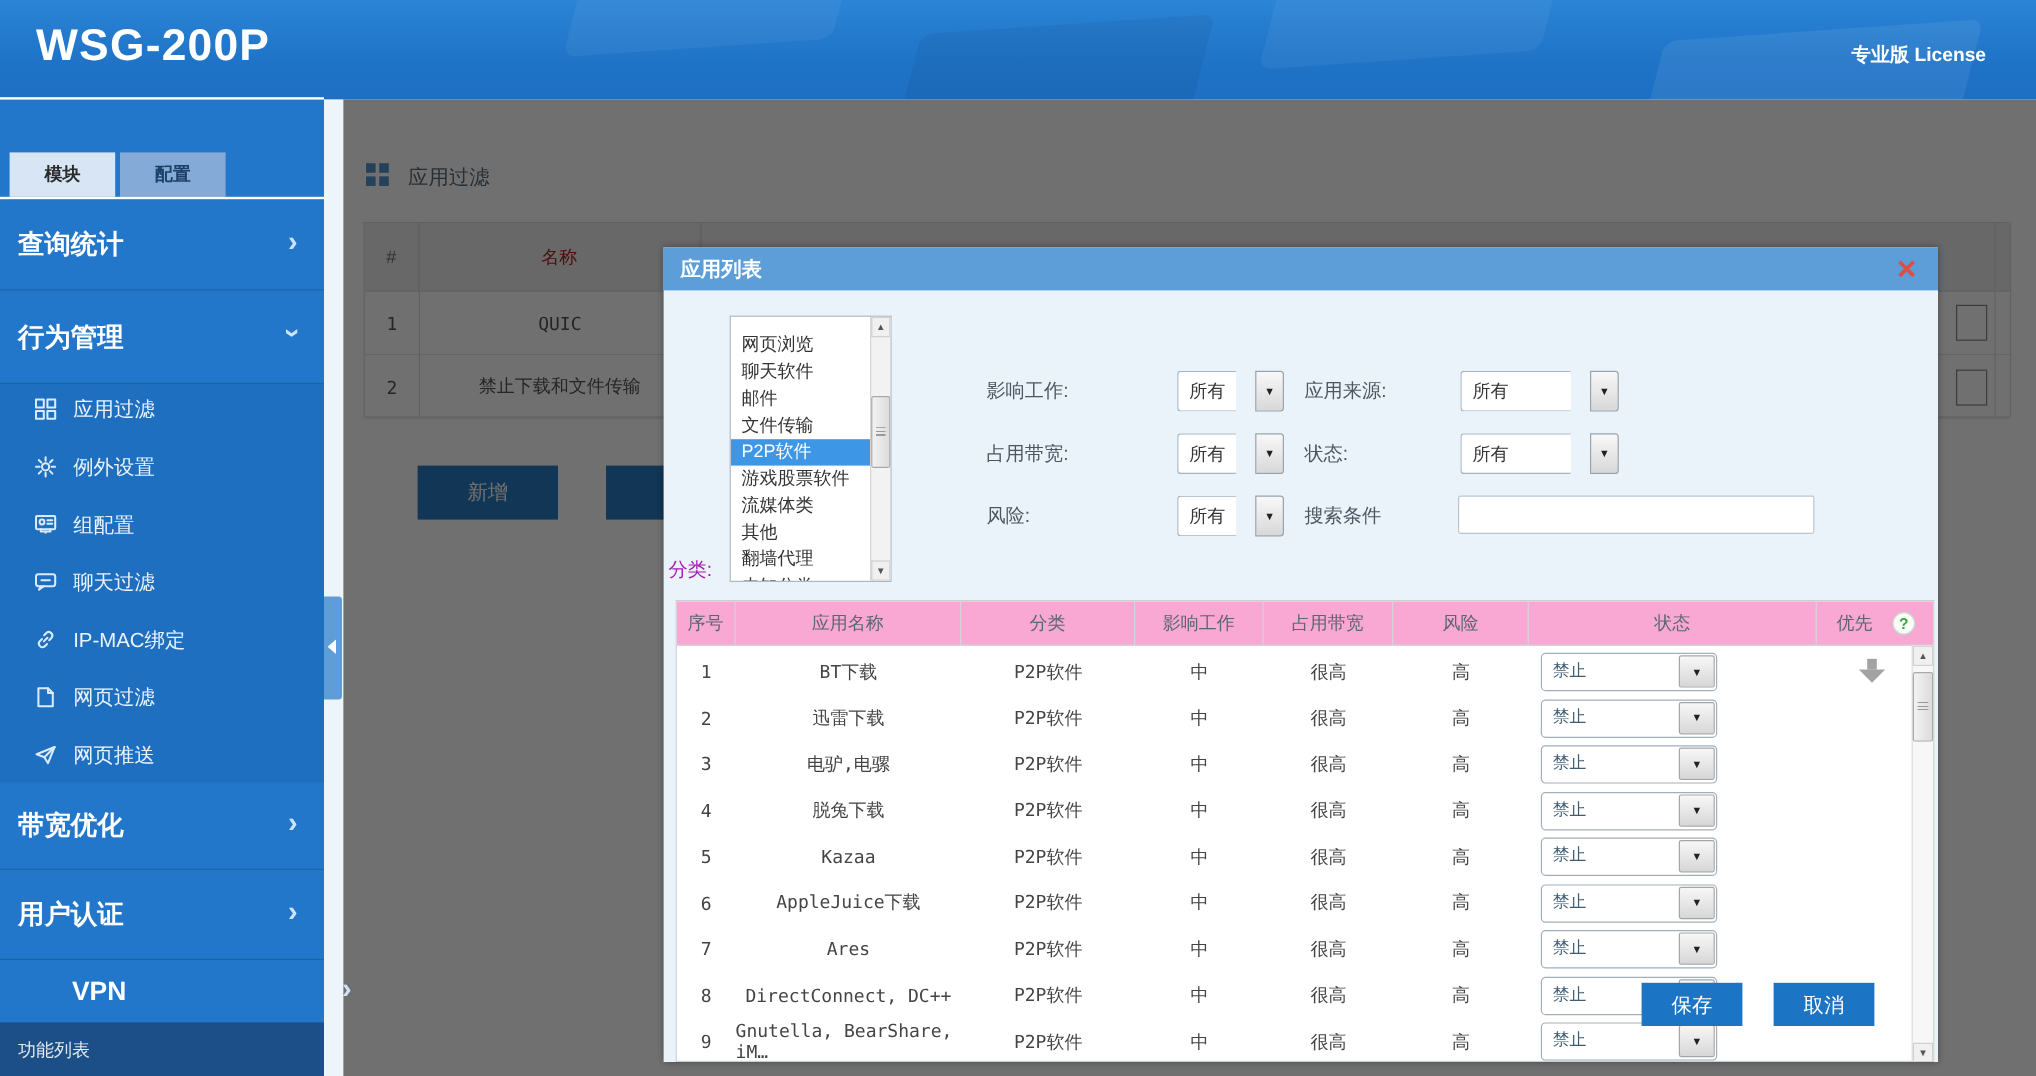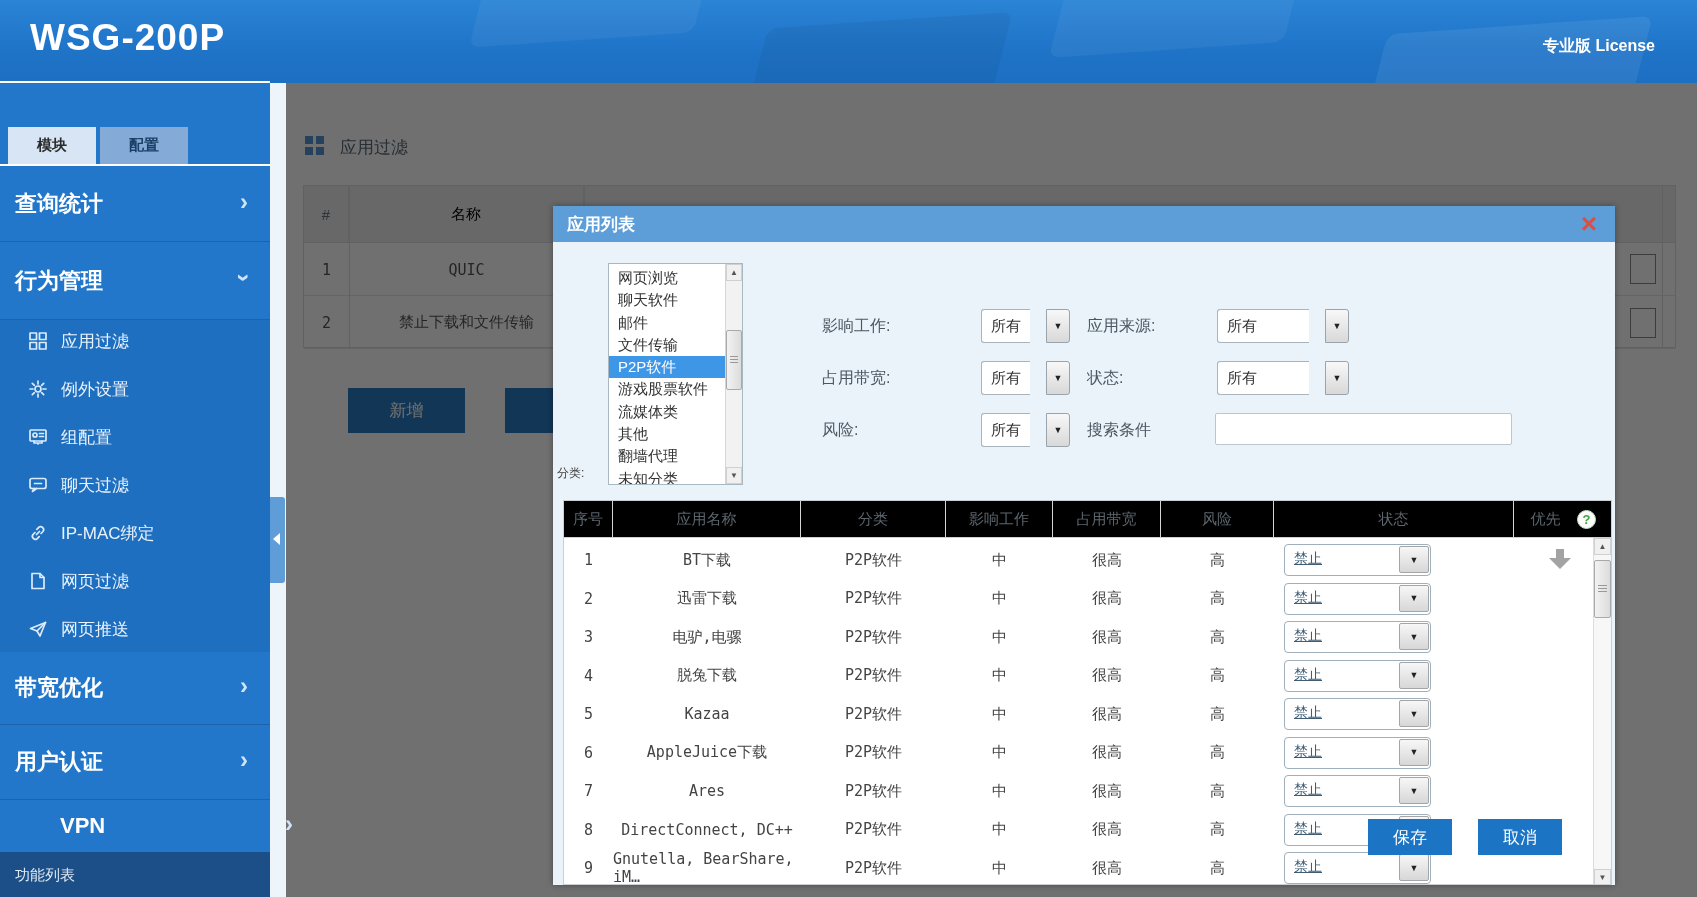--- a/index.html
+++ b/index.html
@@ -46,21 +46,21 @@
   .bg-content { position:absolute; left:286px; top:83px; width:1411px; height:814px; background:#fff; z-index:1; }
   .bg-title-icon { position:absolute; left:19px; top:53px; width:20px; height:20px; }
   .bg-title-icon i { position:absolute; width:8px; height:8px; background:#5795d2; }
   .bg-title { position:absolute; left:54px; top:53px; font-size:17px; color:#5a6b7a; }
   .bg-table { position:absolute; left:17px; top:102px; width:1373px; height:163px; border:1px solid #d8dde2; }
   .bg-thead { position:absolute; left:0; top:0; width:100%; height:57px; background:#ececec;
     border-bottom:1px solid #d8dde2; }
   .bg-col-no { position:absolute; left:0; top:0; width:45px; height:100%; border-right:1px solid #d8dde2;
     display:flex; align-items:center; justify-content:center; color:#6b7680; font-size:15px; }
   .bg-col-name { position:absolute; left:45px; top:0; width:235px; height:100%; border-right:1px solid #d8dde2;
-    display:flex; align-items:center; justify-content:center; color:#000000; font-size:15px;
+    display:flex; align-items:center; justify-content:center; color:#b91c1c; font-size:15px;
     font-family:"DejaVu Sans Mono", monospace; }
   .bg-vline { position:absolute; top:0; width:1px; height:100%; background:#d8dde2; }
   .bg-row { position:absolute; left:0; width:100%; height:53px; border-bottom:1px solid #e2e6ea; }
   .bg-box { position:absolute; width:26px; height:30px; border:1px solid #888; background:#fff; }
   .bg-btn { position:absolute; top:305px; height:45px; background:#2a7cc4; color:#fff; font-size:17px;
     display:flex; align-items:center; justify-content:center; cursor:pointer; }
 
   .overlay { position:absolute; left:286px; top:83px; width:1411px; height:814px;
     background:rgba(0,0,0,0.56); z-index:5; }
 
@@ -79,50 +79,50 @@
     white-space:nowrap; cursor:pointer; }
   .cat-item.selected { background:#3e96e7; color:#fff; }
   .lb-scroll { position:absolute; right:0; top:0; width:17px; height:100%; background:#f2f2f2;
     border-left:1px solid #d5d5d5; }
   .sb-btn { position:absolute; left:0; width:100%; height:17px; background:#f0f0f0; border:1px solid #d0d0d0;
     color:#555; font-size:8px; display:flex; align-items:center; justify-content:center; cursor:pointer; }
   .sb-thumb { position:absolute; left:0; width:100%; background:linear-gradient(90deg,#f2f2f2,#dcdcdc);
     border:1px solid #a9a9a9; border-radius:2px; cursor:pointer; }
   .grip { position:absolute; left:3px; right:3px; top:50%; height:8px; transform:translateY(-50%);
     background:repeating-linear-gradient(180deg,#999 0 1px, transparent 1px 3px); }
-  .cat-label { position:absolute; left:4px; top:259px; font-size:12px; color:#404040; }
+  .cat-label { position:absolute; left:4px; top:259px; font-size:16px; color:#a21caf; }
 
   
   .f-label { position:absolute; font-size:16px; color:#4c5761; }
   .sel { position:absolute; display:flex; height:34px; cursor:pointer;gap:16px; }
   .sel .val { background:#fff; border:1px solid #a9b4bd; border-right:none; display:flex; align-items:center;
     padding-left:9px; font-size:15px; color:#333; border-radius:3px 0 0 3px; }
   .sel .btn { width:24px; background:linear-gradient(180deg,#f8f8f8,#d8d8d8); border:1px solid #9aa4ad;
     border-radius:0 3px 3px 0; display:flex; align-items:center; justify-content:center; font-size:9px; color:#222; }
   .search-input { position:absolute; left:662px; top:207px; width:297px; height:32px; background:#fff;
     border:1px solid #bcc6ce; border-radius:2px; font-size:15px; padding:0 8px;
     font-family:"Liberation Sans", sans-serif; }
 
   
   .app-table { position:absolute; left:10px; top:294px; width:1049px; height:385px; background:#fff;
     border:1px solid #c9cfd4; overflow:hidden; }
-  .t-head { position:absolute; left:0; top:0; width:100%; height:37px; background:#000000;
+  .t-head { position:absolute; left:0; top:0; width:100%; height:37px; background:#f9a8d4;
     border-bottom:1px solid #d0d0d0; }
   .t-hcell { position:absolute; top:0; height:37px; display:flex; align-items:center; justify-content:center;
     font-size:15px; color:#5c666e; border-right:1px solid #d5d5d5; }
   .t-body { position:absolute; left:0; top:37px; width:1031px; height:348px; }
   .t-row { position:absolute; left:0; width:100%; height:38.5px; }
   .t-cell { position:absolute; top:0; height:38.5px; display:flex; align-items:center; justify-content:center;
     font-size:15px; color:#444; }
   .mono { font-family:"DejaVu Sans Mono", monospace; }
   .status-sel { position:absolute; left:720px; top:3px; width:147px; height:32px; }
   .status-sel .sbody { position:absolute; left:0; top:0; width:147px; height:32px; background:#fff;
     border:1px solid #9fb0bc; border-radius:4px; }
   .status-sel .sval { position:absolute; left:10px; top:6px; font-size:14px; color:#3f5d75;
-    text-decoration:underline; }
+    }
   .status-sel .sbtn { position:absolute; right:2px; top:2px; width:30px; height:27px;
     background:linear-gradient(180deg,#f7f7f7,#d7d7d7); border:1px solid #a5a5a5; border-radius:2px;
     display:flex; align-items:center; justify-content:center; font-size:9px; color:#222; cursor:pointer; }
   .dl-arrow { position:absolute; left:985px; top:8px; width:22px; height:22px; cursor:pointer; }
   .dl-arrow .stem { position:absolute; left:7px; top:0; width:8px; height:9px; background:#a3a3a3; }
   .dl-arrow .head { position:absolute; left:0; top:9px; width:0; height:0;
     border-left:11px solid transparent; border-right:11px solid transparent; border-top:11px solid #a3a3a3; }
   .t-scroll { position:absolute; right:0; top:37px; width:18px; height:348px; background:#f7f7f7;
     border-left:1px solid #ddd; }
   .help-circ { position:absolute; left:1013px; top:9px; width:19px; height:19px; border-radius:50%;
@@ -269,21 +269,21 @@
       <div class="tri"></div>
     </div>
 
   <div class="modal">
     <div class="modal-header">
       <div class="modal-title">应用列表</div>
       <div class="modal-close">×</div>
     </div>
 
     <div class="listbox">
-      <div id="cat-list" style="padding-top:3px;">
+      <div id="cat-list" style="padding-top:13px;">
           <div class="cat-item">网页浏览</div>
           <div class="cat-item">聊天软件</div>
           <div class="cat-item">邮件</div>
           <div class="cat-item">文件传输</div>
           <div class="cat-item selected">P2P软件</div>
           <div class="cat-item">游戏股票软件</div>
           <div class="cat-item">流媒体类</div>
           <div class="cat-item">其他</div>
           <div class="cat-item">翻墙代理</div>
           <div class="cat-item">未知分类</div>

